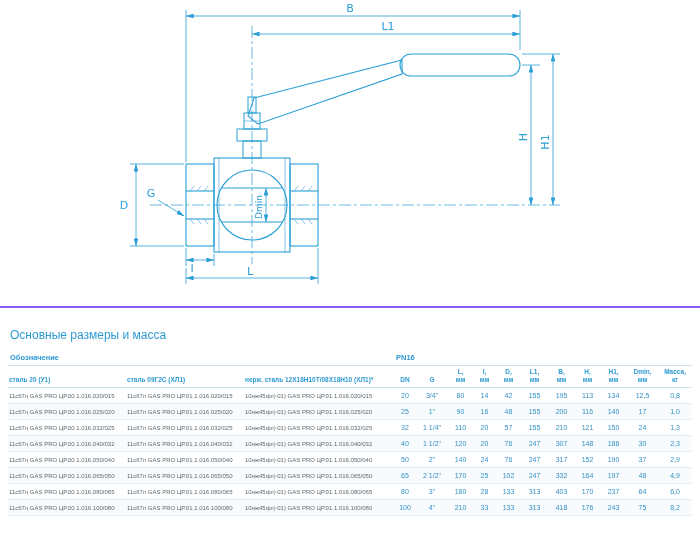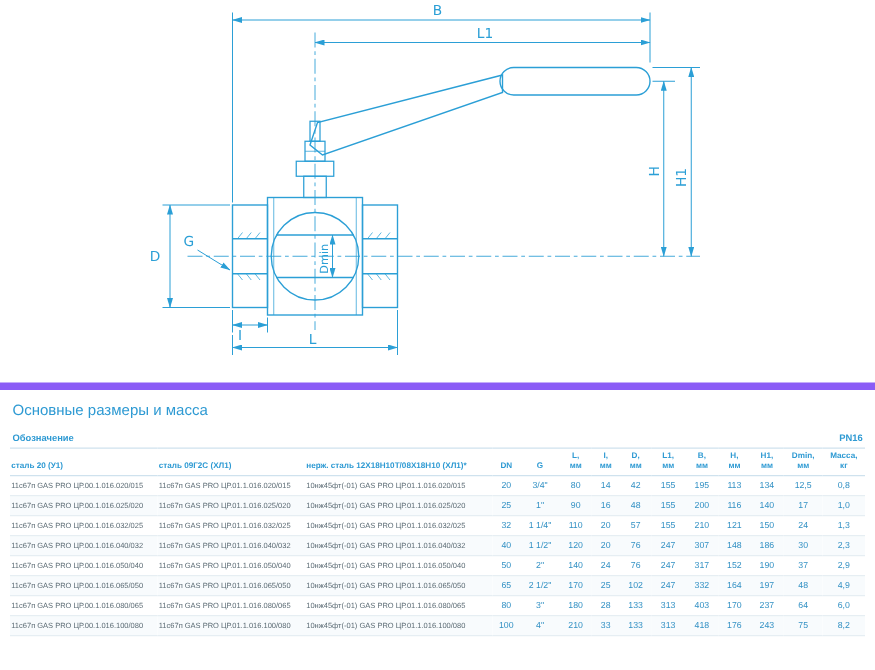--- a/index.html
+++ b/index.html
@@ -10,41 +10,41 @@
     height: 536px;
     font-family: "Liberation Sans", "DejaVu Sans", sans-serif;
     overflow: hidden;
   }
   .page { width: 700px; height: 536px; background: #fff; }
 
   .drawing-wrap { width: 700px; height: 300px; }
 
   .table-section {
     margin-top: 6px;
-    border-top: 6px solid #8b5cf6;
-    padding: 7px 8px 0 8px;
+    border-top: 2px solid #8b5cf6;
+    padding: 18px 8px 0 8px;
   }
   .page-title {
     color: #2e9ad3;
     font-size: 12px;
     margin: 2px 0 8px 2px;
   }
   table.dim-table {
     width: 684px;
     border-collapse: collapse;
     table-layout: fixed;
   }
   .dim-table th { font-weight: bold; color: #2e9ad3; }
   .grp {
     font-size: 7.5px;
     padding: 3px 2px;
     border-bottom: 1px solid #cfe2ee;
     text-align: left;
   }
-  .pn-grp { text-align: right; margin-top: 48px; }
+  .pn-grp { text-align: left; margin-top: 48px; }
   .col-h {
     font-size: 6.5px;
     text-align: center;
     vertical-align: bottom;
     white-space: pre-line;
     padding: 2px 1px 3px 1px;
     border-bottom: 1px solid #cfe2ee;
     line-height: 1.25;
   }
   .des-h { text-align: left; }

